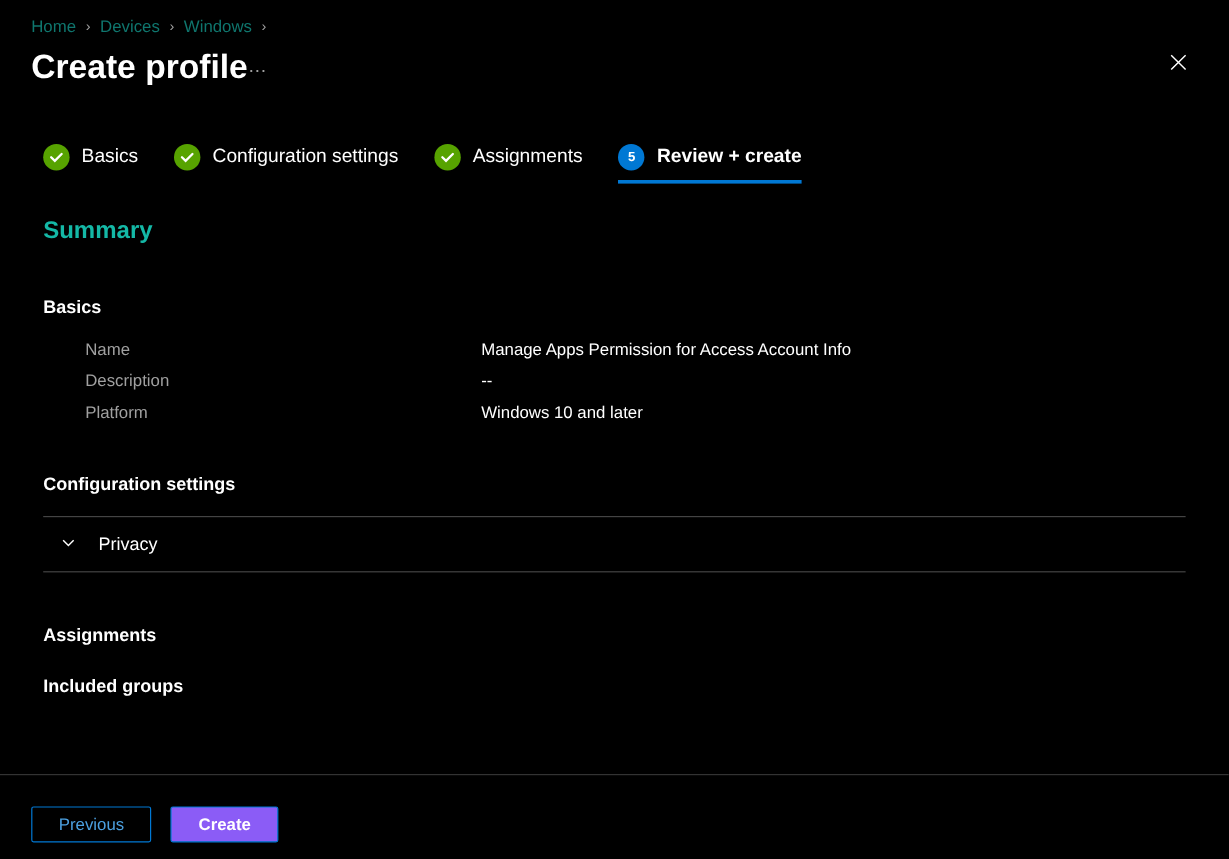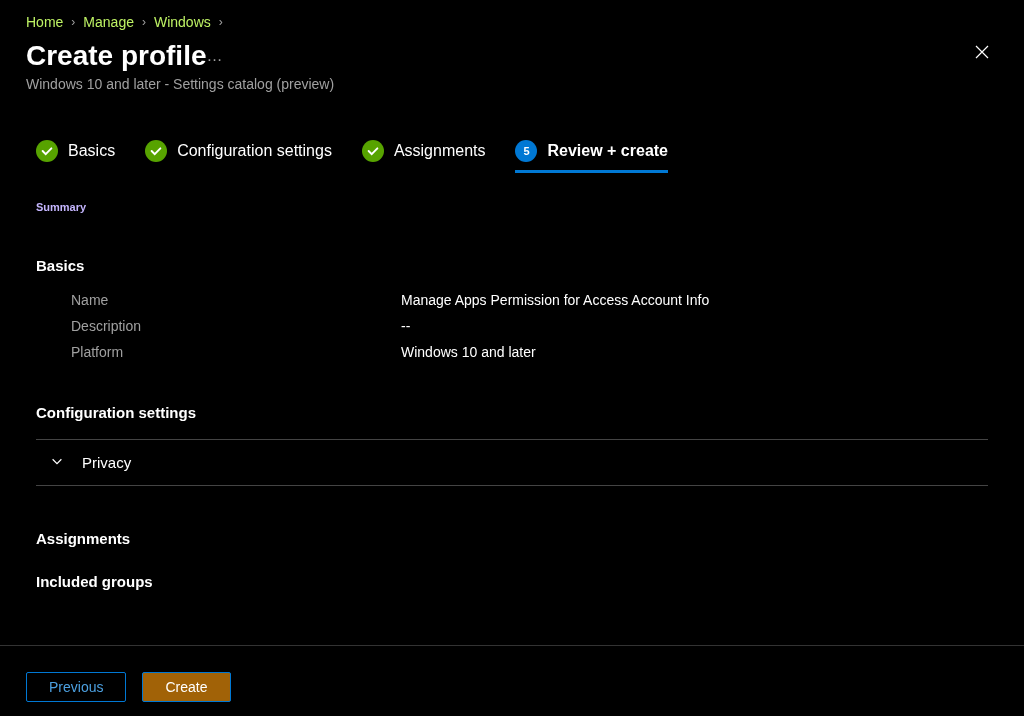--- a/index.html
+++ b/index.html
@@ -17,21 +17,21 @@
       position: relative;
     }
     .breadcrumb {
       padding: 14px 26px 2px 26px;
       display: flex;
       align-items: center;
       gap: 8px;
       font-size: 14px;
     }
     .breadcrumb a {
-      color: #bef264;
+      color: #0f766e;
       text-decoration: none;
       cursor: pointer;
     }
     .breadcrumb .chev {
       color: #a0a0a0;
       font-size: 12px;
     }
     .header {
       padding: 8px 26px 4px 26px;
       display: flex;
@@ -107,23 +107,23 @@
       font-size: 16px;
       color: #ffffff;
     }
     .step.active .step-label {
       font-weight: 600;
     }
     .content {
       padding: 0 36px;
     }
     .section-title {
-      font-size: 11px;
-      font-weight: 600;
-      color: #c4b5fd;
+      font-size: 20px;
+      font-weight: 600;
+      color: #14b8a6;
       margin-top: 18px;
       margin-bottom: 18px;
     }
     .section-subtitle {
       font-size: 15px;
       font-weight: 600;
       color: #ffffff;
       margin-top: 44px;
       margin-bottom: 18px;
     }
@@ -176,48 +176,48 @@
       cursor: pointer;
       border-radius: 2px;
       margin-top: 12px;
     }
     .btn-secondary {
       background: transparent;
       border: 1px solid #0078d4;
       color: #4ca0e0;
     }
     .btn-primary {
-      background: #a16207;
+      background: #8b5cf6;
       border: 1px solid #0078d4;
       color: #ffffff;
+      font-weight: bold;
     }
     .check-svg {
       width: 14px;
       height: 14px;
     }
   </style>
 </head>
 <body>
 
 <nav class="breadcrumb">
   <a>Home</a>
   <span class="chev">›</span>
-  <a>Manage</a>
+  <a>Devices</a>
   <span class="chev">›</span>
   <a>Windows</a>
   <span class="chev">›</span>
 </nav>
 
 <div class="header">
   <div class="header-left">
     <div class="title-row">
       <h1>Create profile</h1>
       <span class="more-dots">…</span>
     </div>
-    <div class="subtitle">Windows 10 and later - Settings catalog (preview)</div>
   </div>
   <div class="close-btn">
     <svg width="16" height="16" viewBox="0 0 16 16">
         <path d="M2 2 L14 14 M14 2 L2 14" stroke="#ffffff" stroke-width="1.2" fill="none"></path>
       </svg>
   </div>
 </div>
 
 <div class="steps">
   <div class="step">

